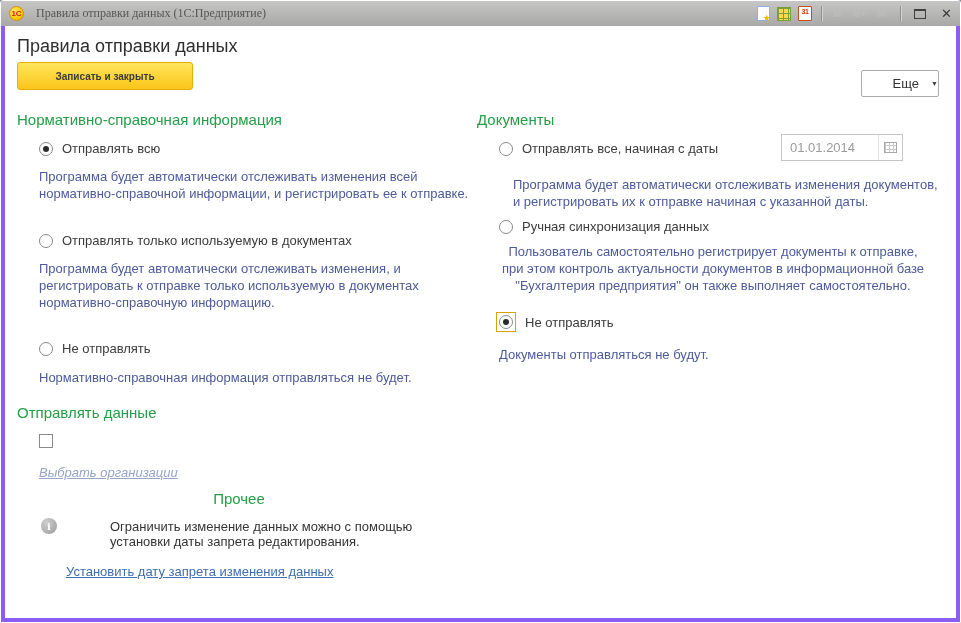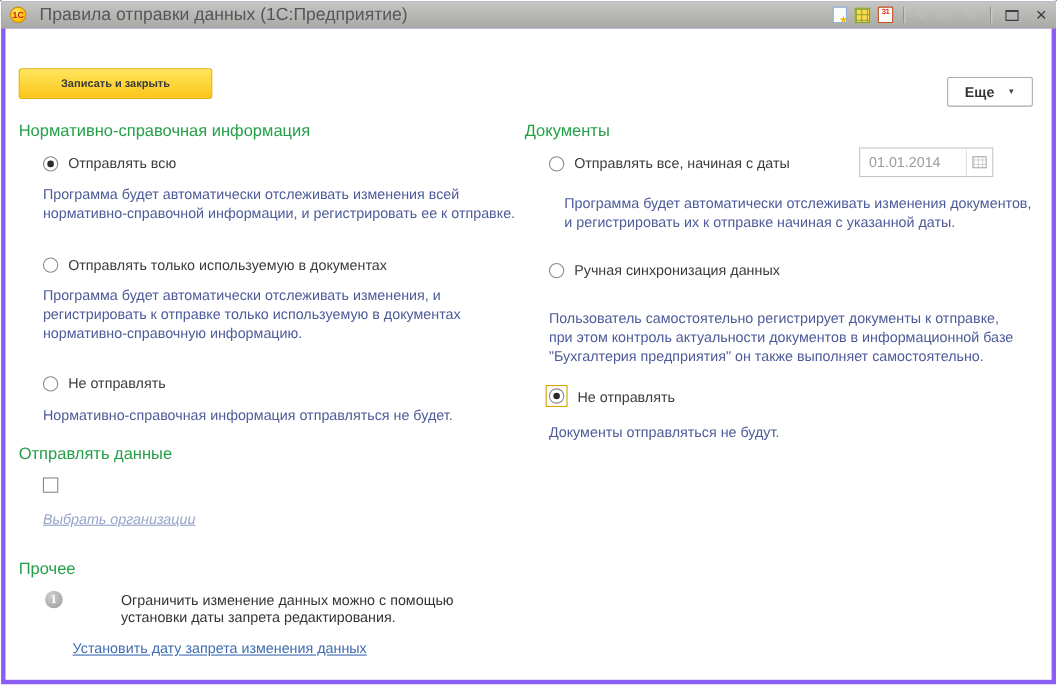--- a/index.html
+++ b/index.html
@@ -9,22 +9,22 @@
   .window { width:961px; height:623px; display:flex; flex-direction:column;
             background:#8b5cf6; border:1px solid #ffffff; border-radius:3px 3px 0 0; overflow:hidden; }
 
   
   .titlebar { height:25px; flex:none; display:flex; align-items:center;
               background:linear-gradient(#c6c6c4,#a8a8a6); padding:0 6px; }
   .logo-1c { width:15px; height:15px; border-radius:50%; flex:none; margin-left:2px;
              background:radial-gradient(circle at 35% 30%, #ffea60, #ffc400 65%, #eda000);
              border:1px solid #cf8f10; color:#d41f1f; font-weight:bold; font-size:8px;
              display:flex; align-items:center; justify-content:center; }
-  .tb-title { font-size:16px; color:#565656; margin-left:12px; flex:1;
-              white-space:nowrap; overflow:hidden; }
+  .tb-title { font-size:12px; color:#565656; margin-left:12px; flex:1;
+              white-space:nowrap; overflow:hidden;font-family:Liberation Serif, serif; }
   .tb-icons { display:flex; align-items:center; gap:7px; }
   .tb-btn { display:flex; align-items:center; justify-content:center; cursor:default; }
   .icon-stardoc { width:13px; height:15px; background:#fdfdfd; border:1px solid #8fb0d8;
                   border-radius:1px; position:relative; }
   .icon-stardoc::after { content:"★"; color:#f2b400; font-size:9px; position:absolute;
                          right:-2px; bottom:-3px; line-height:9px; }
   .icon-calc { width:14px; height:14px; background:#ffd84d; border:1px solid #7a9f3a;
                background-image:linear-gradient(#7aa03a 1px, transparent 1px),
                                 linear-gradient(90deg,#7aa03a 1px, transparent 1px);
                background-size:5px 5px; }
@@ -42,22 +42,22 @@
 
   .page-title { position:absolute; left:12px; top:10px; font-size:18px; color:#2f2f2f; }
 
   .btn-save { position:absolute; left:12px; top:36px; width:176px; height:28px;
               background:linear-gradient(#ffe65c,#fbc51a); border:1px solid #e4ae00;
               border-radius:3px; font-size:10px; font-weight:bold; color:#3a3a3a;
               display:flex; align-items:center; justify-content:center; cursor:pointer;
               font-family:inherit; }
   .btn-more { position:absolute; right:17px; top:44px; width:78px; height:27px;
               background:#fff; border:1px solid #ababab; border-radius:2px;
-              font-size:13px; color:#333; display:flex; align-items:center; justify-content:center;
-              gap:12px; cursor:pointer; font-family:inherit;font-weight:bold; }
+              font-size:13px; color:#333; display:flex; align-items:center; justify-content:flex-end;
+              gap:12px; cursor:pointer; font-family:inherit; }
   .btn-more .arrow { font-size:7px; color:#444; }
 
   .col { position:absolute; top:79px; }
   .col-left  { left:12px;  width:444px; }
   .col-right { left:472px; width:452px; }
 
   h2.section { font-size:15px; font-weight:normal; color:#23a047; }
   .col h2.first { padding-top:6px; }
 
   .opt-row { display:flex; align-items:center; gap:9px; position:relative; }
@@ -91,21 +91,21 @@
 
   .info-row { display:flex; align-items:flex-start; gap:9px; margin-left:24px; }
   .info-icon { width:16px; height:16px; border-radius:50%; flex:none; margin-top:-1px;
                background:radial-gradient(circle at 35% 30%, #cecece, #9a9a9a);
                color:#fff; font-weight:bold; font-size:10px; font-family:"DejaVu Serif",serif;
                display:flex; align-items:center; justify-content:center; }
   .info-text { font-size:13px; color:#343434;margin-left:44px; }
 
   
   .mt13 { margin-top:13px; } .mt12 { margin-top:12px; } .mt14 { margin-top:14px; }
-  .mt15 { margin-top:15px;font-style:italic; } .mt16 { margin-top:28px; } .mt18 { margin-top:18px; }
+  .mt15 { margin-top:15px;font-style:italic; } .mt16 { margin-top:9px;text-align:center; } .mt18 { margin-top:18px; }
   .mt20 { margin-top:20px;margin-left:36px; } .mt30 { margin-top:30px; } .mt31 { margin-top:31px; }
 </style>
 </head>
 <body>
 
 <div class="window">
 
   <div class="titlebar">
     <div class="logo-1c">1С</div>
     <div class="tb-title">Правила отправки данных  (1С:Предприятие)</div>
@@ -124,20 +124,21 @@
       <span class="mem-btn">М+</span>
       <span class="mem-btn">М-</span>
       <span class="tb-sep"></span>
       <span class="tb-btn btn-max"></span>
       <span class="tb-btn btn-close">✕</span>
     </div>
   </div>
 
   <div class="content">
 
+    <div class="page-title">Правила отправки данных</div>
 
     <button class="btn-save">Записать и закрыть</button>
 
     <button class="btn-more">
       <span>Еще</span>
       <span class="arrow">▼</span>
     </button>
 
     <div class="col col-left">
 

